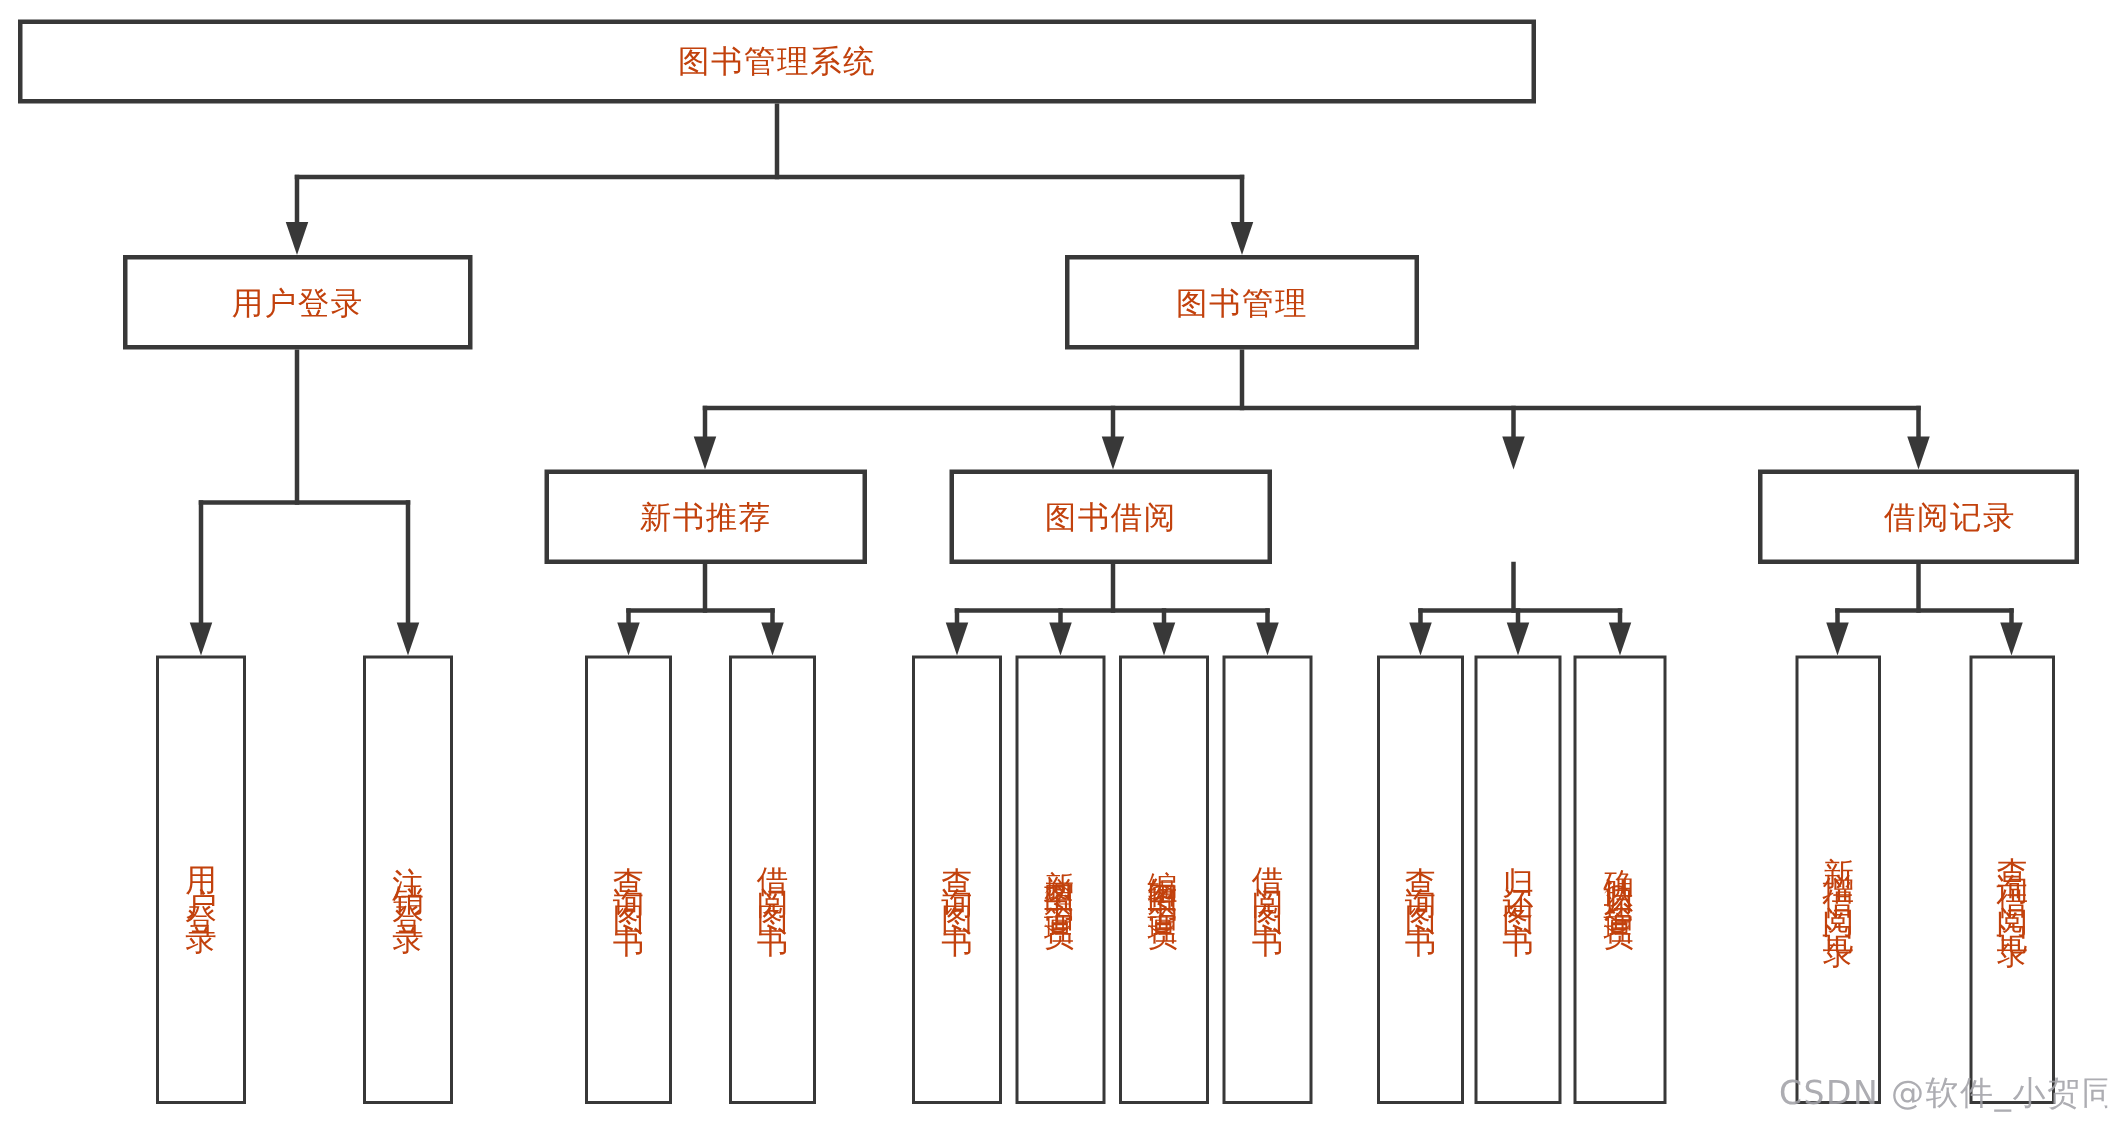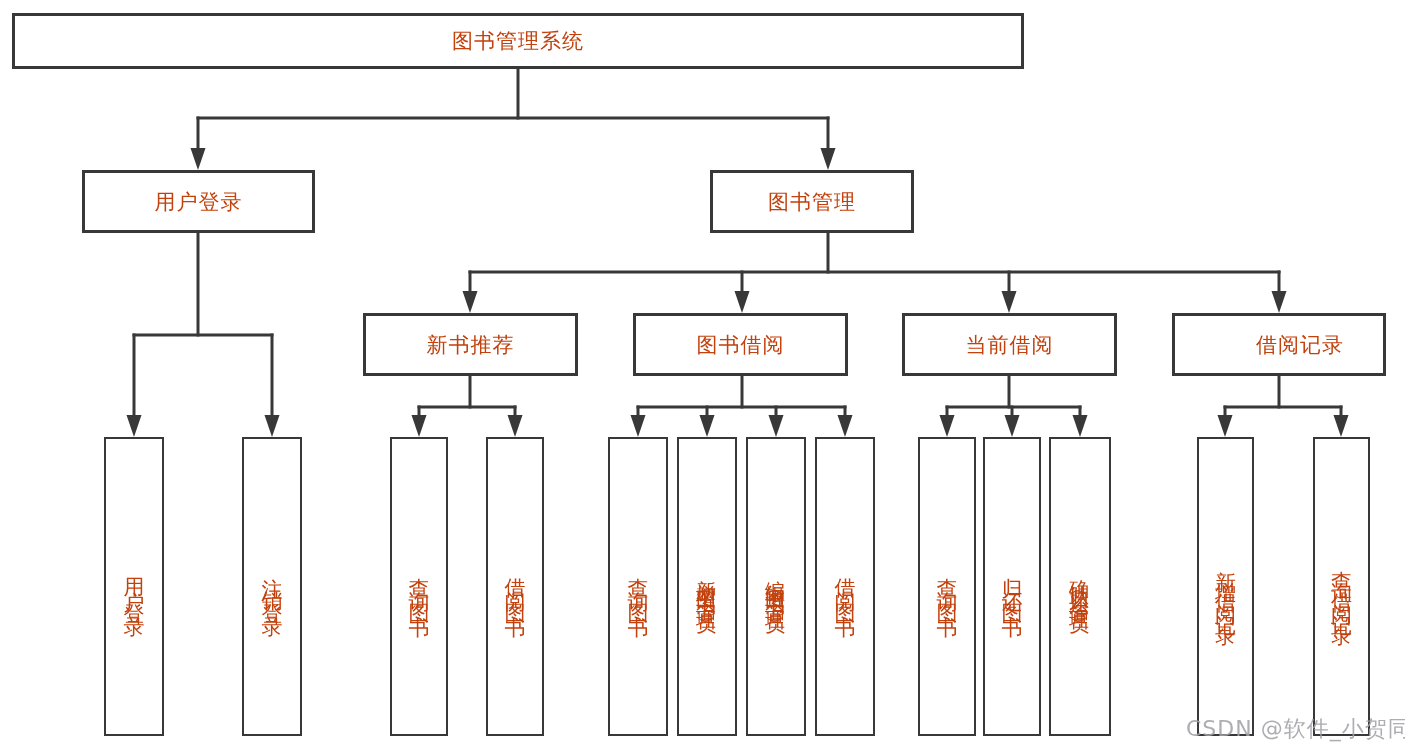--- a/index.html
+++ b/index.html
@@ -15,21 +15,21 @@
   .leaf {
     border-width:2.5px;
     writing-mode:vertical-rl; text-orientation:mixed;
     font-size:21px; letter-spacing:13px;
   }
   .ls6  { letter-spacing:11px; }
   .ls10 { letter-spacing:5px; font-size:20px; }
   
   #root {left:12px;  top:13px;  width:1012px; height:56px;}
   #n1   {left:82px;  top:170px; width:233px;  height:63px;}
-  #n2   {left:710px; top:170px; width:204px;  height:63px;}
+  #n2   {left:710px; top:170px; width:236px;  height:63px;}
   #m1   {left:363px; top:313px; width:215px;  height:63px;}
   #m2   {left:633px; top:313px; width:215px;  height:63px;}
   #m3   {left:902px; top:313px; width:215px;  height:63px;}
   #m4   {left:1172px;top:313px; width:214px;  height:63px;padding-left:42px;}
   #l11  {left:104px; top:437px; width:60px; height:299px;}
   #l12  {left:242px; top:437px; width:60px; height:299px;}
   #l21  {left:390px; top:437px; width:58px; height:299px;}
   #l22  {left:486px; top:437px; width:58px; height:299px;}
   #l31  {left:608px; top:437px; width:60px; height:299px;}
   #l32  {left:677px; top:437px; width:60px; height:299px;}
@@ -116,21 +116,20 @@
     </g>
   </svg>
 
   <div class="box" id="root">图书管理系统</div>
 
   <div class="box" id="n1">用户登录</div>
   <div class="box" id="n2">图书管理</div>
 
   <div class="box" id="m2">图书借阅</div>
   <div class="box" id="m1">新书推荐</div>
-  <div class="box" id="m3">当前借阅</div>
   <div class="box" id="m4">借阅记录</div>
 
   <div class="box leaf" id="l11">用户登录</div>
   <div class="box leaf" id="l12">注销登录</div>
 
   <div class="box leaf" id="l21">查询图书</div>
   <div class="box leaf" id="l22">借阅图书</div>
 
   <div class="box leaf" id="l31">查询图书</div>
   <div class="box leaf ls10" id="l32">新增图书（管理员）</div>

